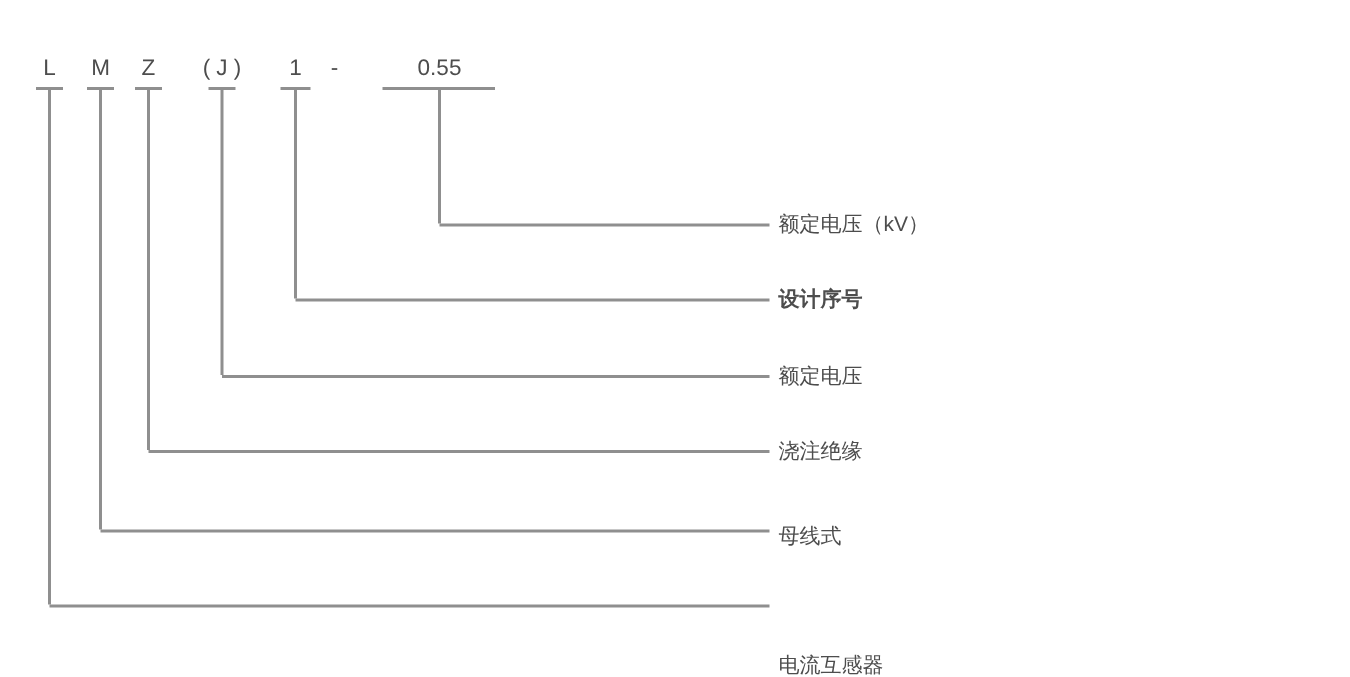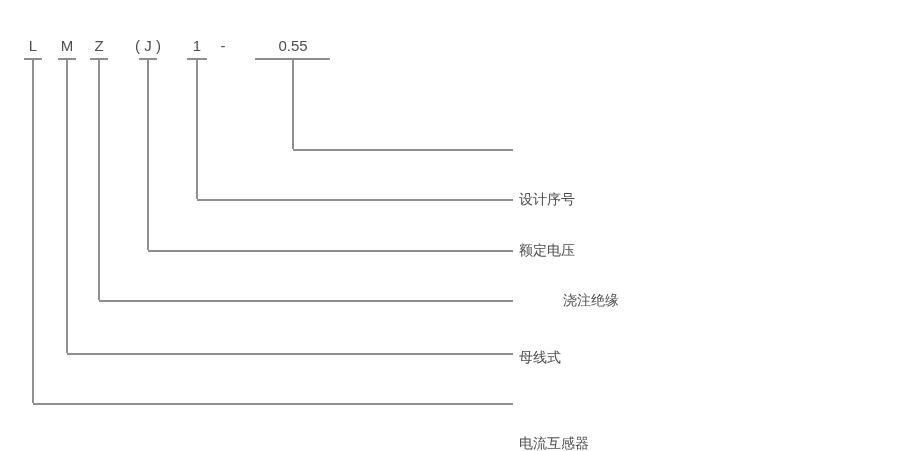--- a/index.html
+++ b/index.html
@@ -48,33 +48,33 @@
   
   .ch-m { left: 67px; }  .ul-m { left: 58px; width: 18px; }
   .vl-m { left: 66px; height: 293px; }
   .hl-m { top: 353px; left: 67px; width: 446px; }
   .lb-m { top: 347px; }
 
   
   .ch-z { left: 99px; }  .ul-z { left: 90px; width: 18px; }
   .vl-z { left: 98px; height: 240px; }
   .hl-z { top: 300px; left: 99px; width: 414px; }
-  .lb-z { top: 290px; margin-left: 44px; }
+  .lb-z { top: 290px; }
 
   
   .ch-j { left: 148px; } .ul-j { left: 139px; width: 18px; }
   .vl-j { left: 147px; height: 190px; }
   .hl-j { top: 250px; left: 148px; width: 365px; }
   .lb-j { top: 240px; }
 
   
   .ch-1 { left: 197px; } .ul-1 { left: 187px; width: 20px; }
   .vl-1 { left: 196px; height: 139px; }
   .hl-1 { top: 199px; left: 197px; width: 316px; }
-  .lb-1 { top: 189px; }
+  .lb-1 { top: 189px; font-weight: bold; }
 
   
   .ch-dash { left: 223px; }
 
   
   .ch-v { left: 293px; } .ul-v { left: 255px; width: 75px; }
   .vl-v { left: 292px; height: 89px; }
   .hl-v { top: 149px; left: 293px; width: 220px; }
   .lb-v { top: 139px; }
 </style>
@@ -105,19 +105,20 @@
   <div class="vl vl-1"></div>
   <div class="vl vl-v"></div>
 
   <div class="hl hl-v"></div>
   <div class="hl hl-1"></div>
   <div class="hl hl-j"></div>
   <div class="hl hl-z"></div>
   <div class="hl hl-m"></div>
   <div class="hl hl-l"></div>
 
+  <div class="lbl lb-v">额定电压（kV）</div>
   <div class="lbl lb-1">设计序号</div>
   <div class="lbl lb-j">额定电压</div>
   <div class="lbl lb-z">浇注绝缘</div>
   <div class="lbl lb-m">母线式</div>
   <div class="lbl lb-l">电流互感器</div>
 
 </div>
 
 </body></html>

